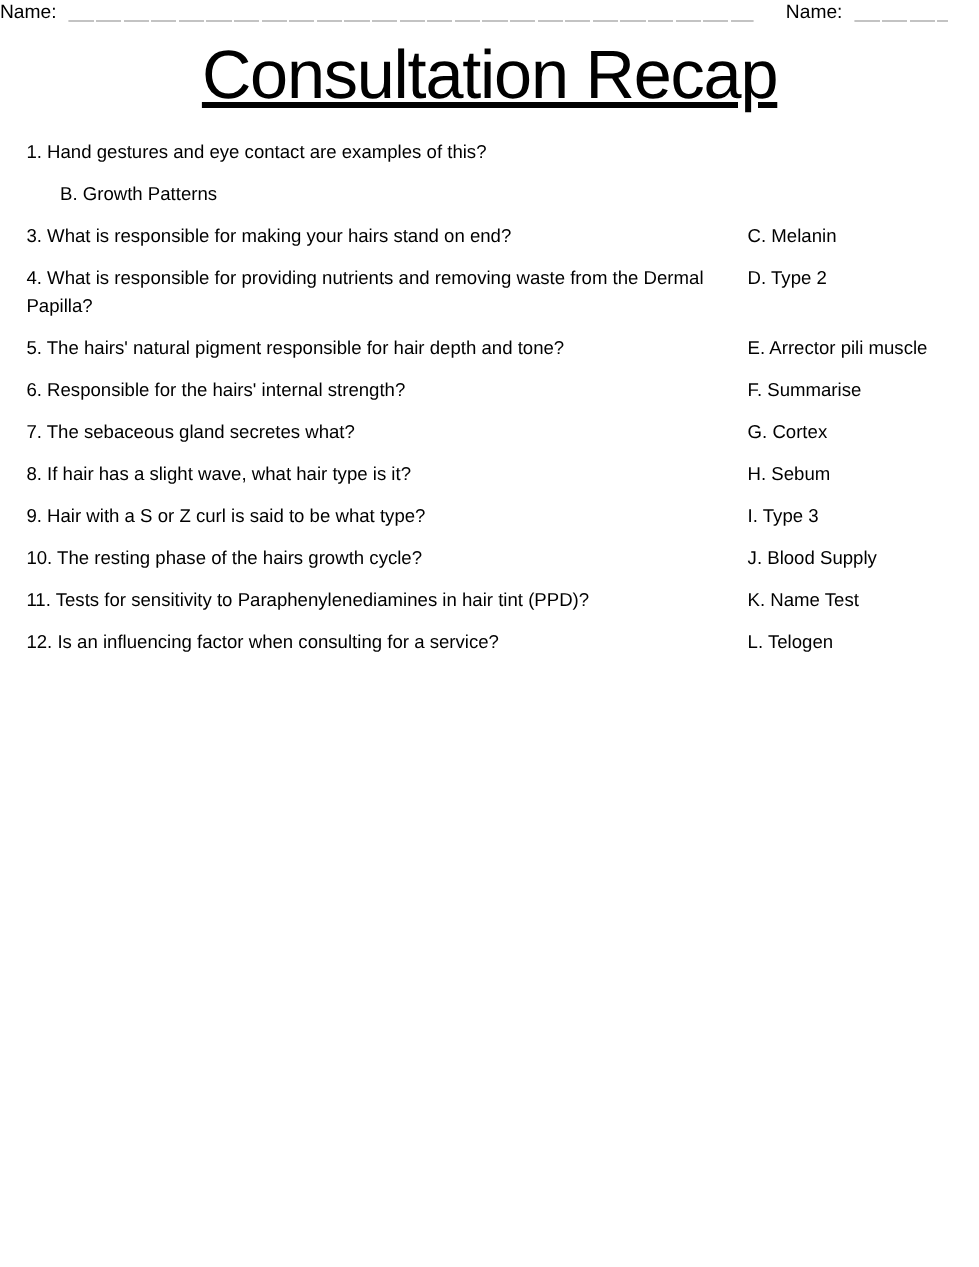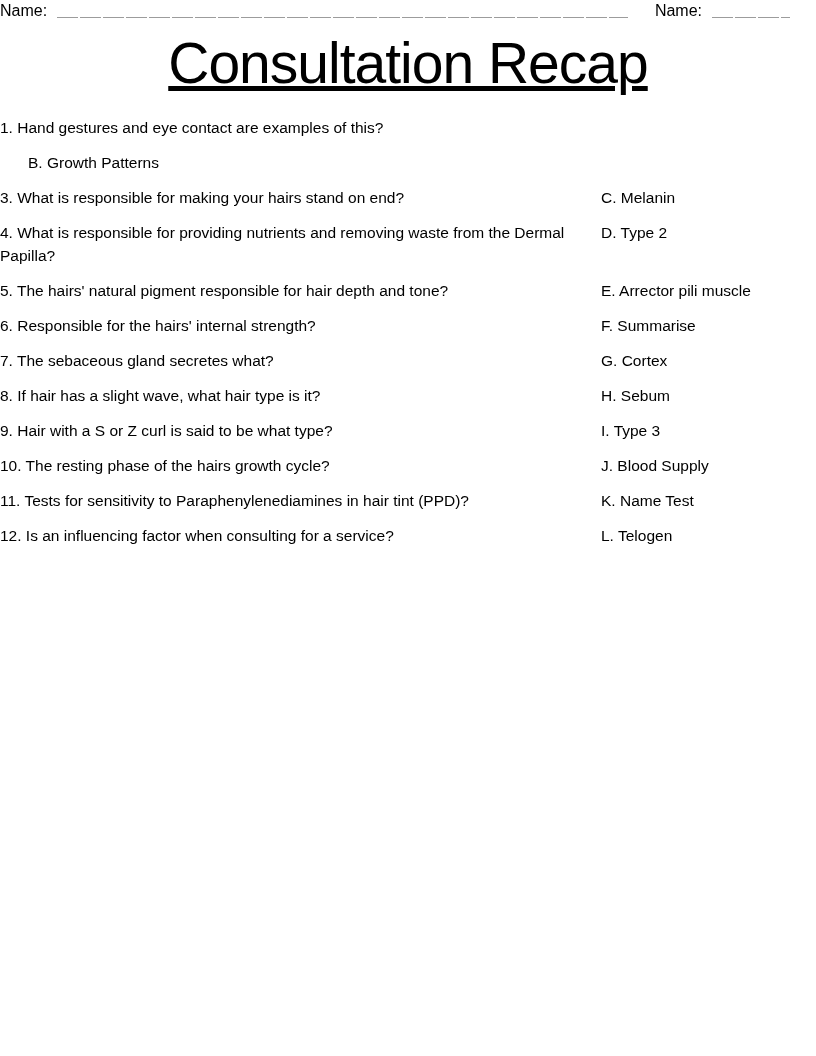--- a/index.html
+++ b/index.html
@@ -35,21 +35,21 @@
     margin: 10px 0 0 0;
     text-align: center;
     font-size: 57px;
     line-height: 66px;
     font-weight: 400;
     letter-spacing: -1px;
     text-decoration: underline;
   }
 
   
-  .rows { margin-top: 20px; }
+  .rows { margin-top: 20px; padding-left: 22px; }
   .row {
     display: flex;
     align-items: flex-start;
     margin-bottom: 12px;
   }
   .q {
     flex: 0 0 573px;
     font-size: 15.5px;
     line-height: 23px;
   }

